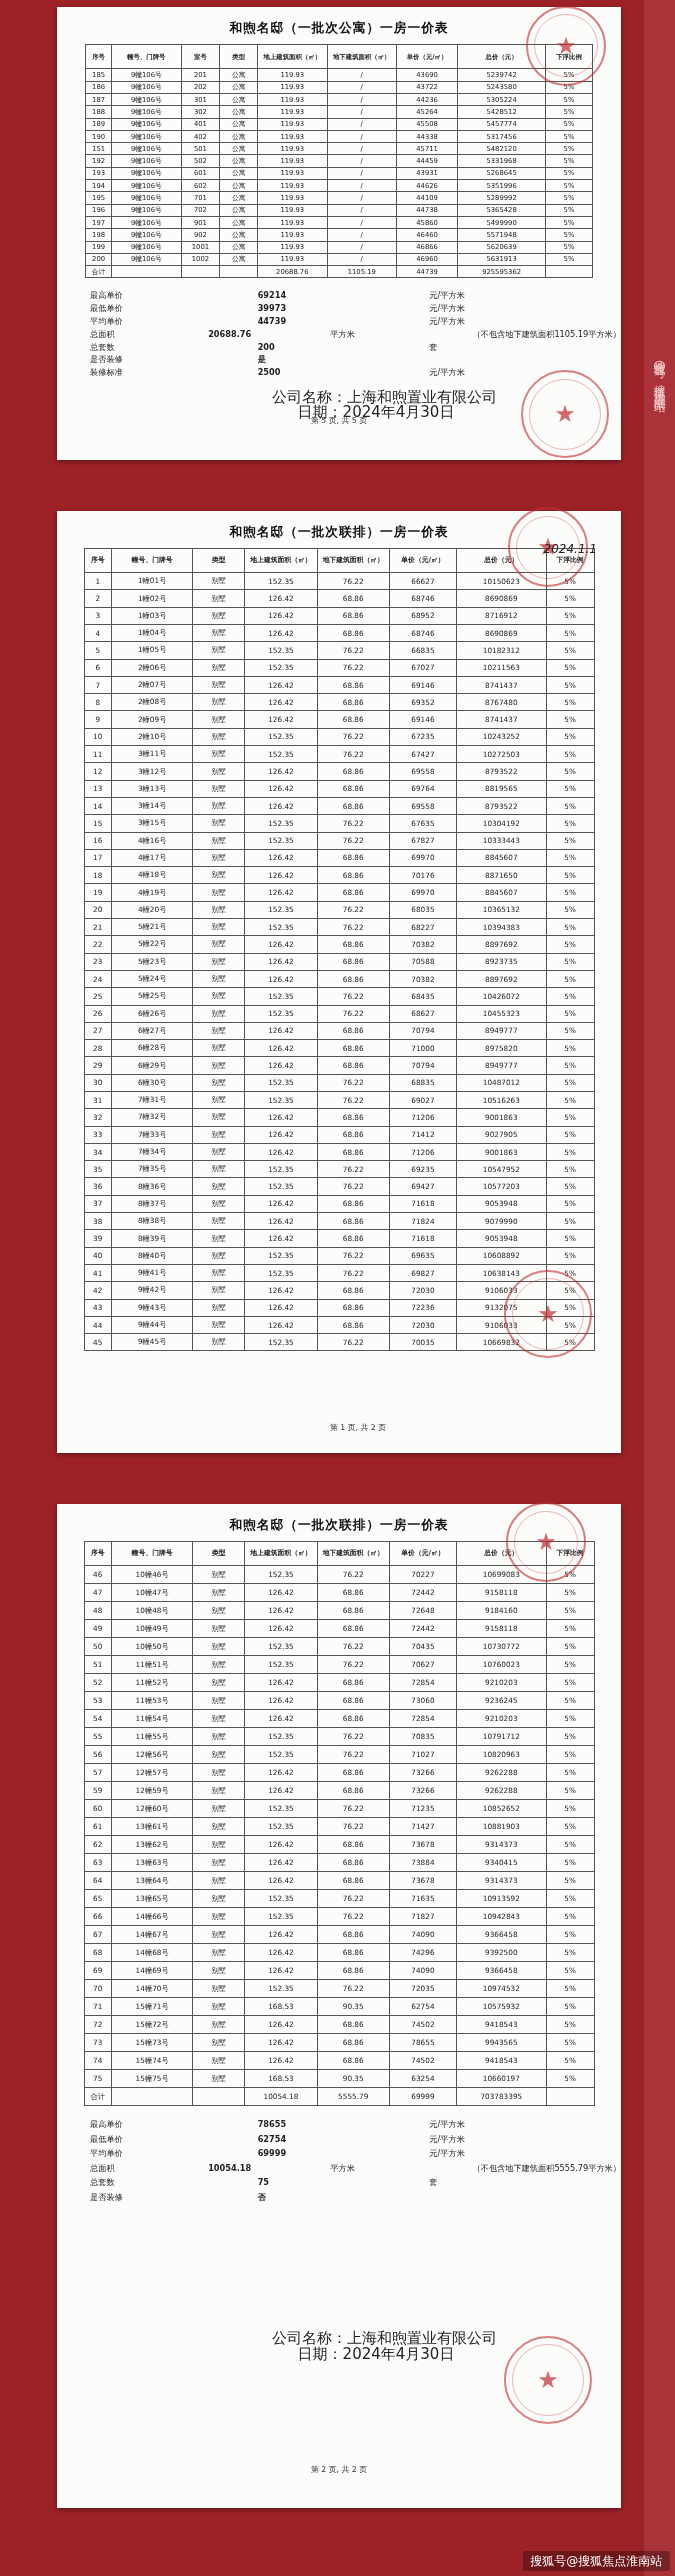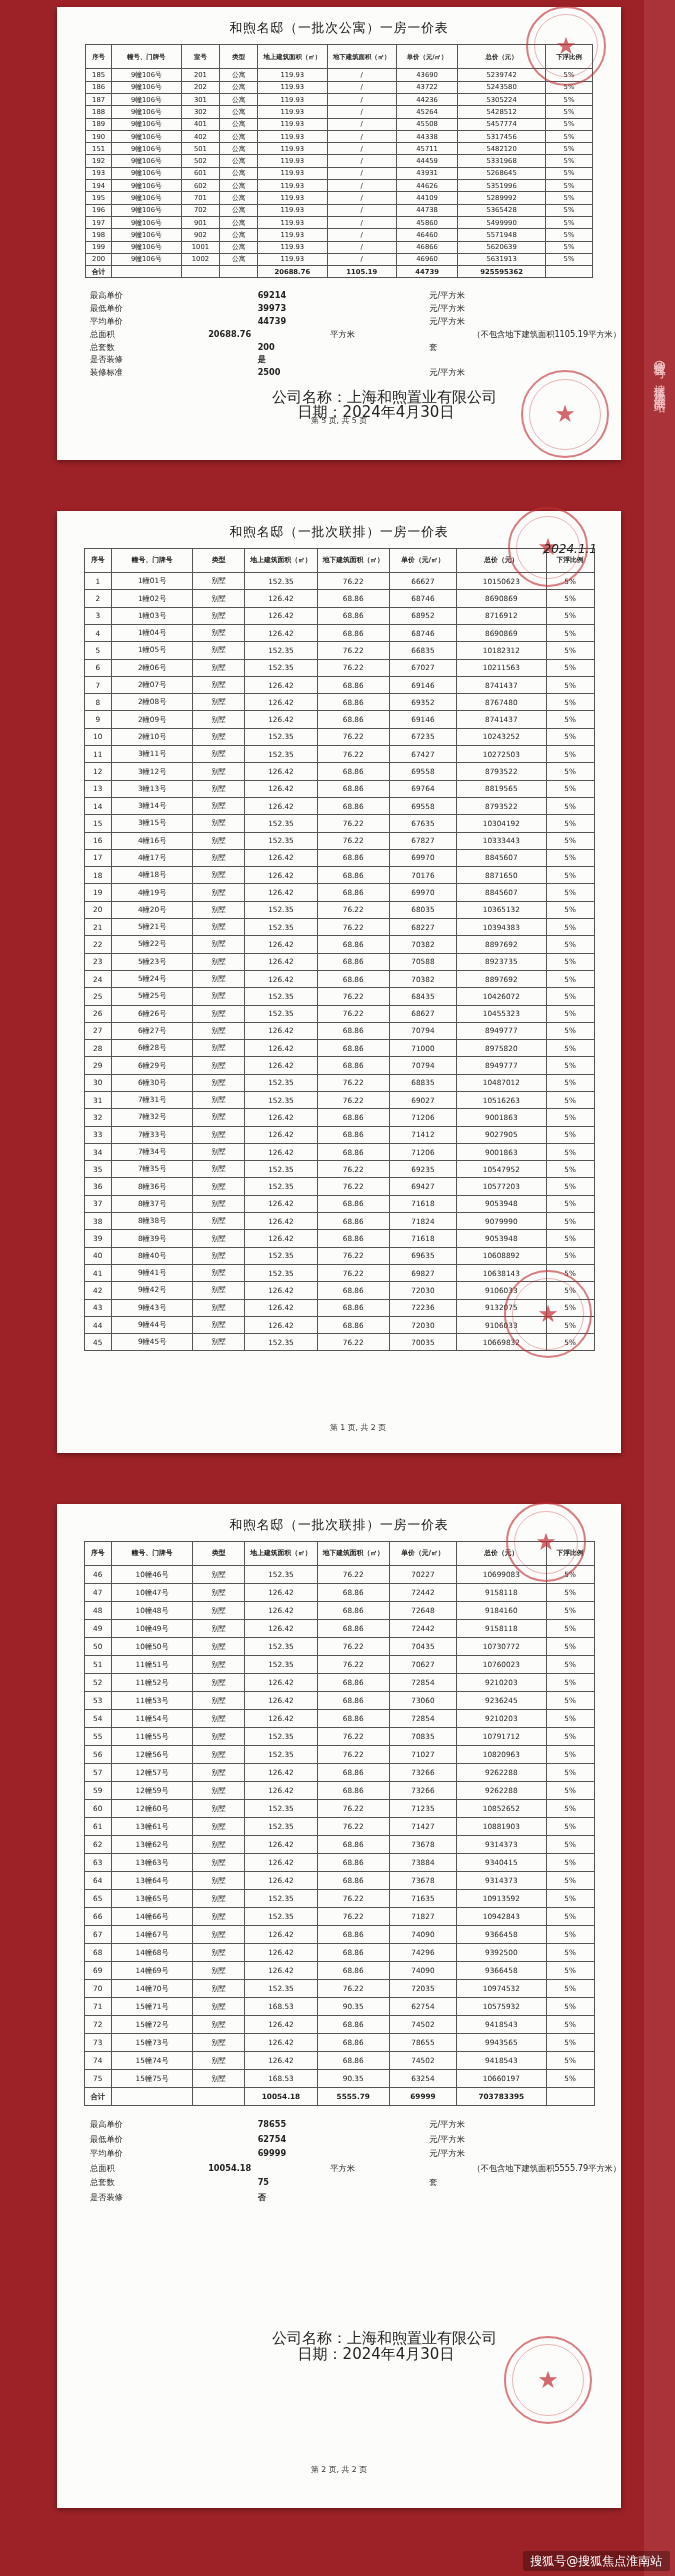--- a/index.html
+++ b/index.html
@@ -8,28 +8,28 @@
   .canvas { position:relative; width:675px; height:2576px; background:#9d2227; overflow:hidden; margin:0 auto; }
   .right-strip { position:absolute; right:0; top:0; width:31px; height:100%; background:#a93339; }
   .side-watermark { position:absolute; right:7.3px; top:352px; writing-mode:vertical-rl; color:#f2c5c7; font-size:12px; letter-spacing:2.7px; }
   .bottom-watermark { position:absolute; right:5.5px; bottom:4.6px; color:#ffffff; background:rgba(0,0,0,.30); font-size:12px; padding:1.8px 7.3px; border-radius:2.7px; }
 
   .page { position:absolute; left:57px; width:564px; background:#fcfcfa; box-shadow:0 1.8px 5.5px rgba(0,0,0,.45); }
   .page1 { top:7.3px;    height:453px; }
   .page2 { top:511px;  height:942px; }
   .page3 { top:1504px; height:1004px; }
 
-  .title { text-align:center; font-weight:normal; font-size:12.8px; padding-top:12.8px; color:#111; letter-spacing:0.9px; }
+  .title { text-align:center; font-weight:bold; font-size:12.8px; padding-top:12.8px; color:#111; letter-spacing:0.9px; }
   .annotation { position:absolute; right:24px; top:31px; font-size:12px; color:#222; font-style:italic; }
 
   table { border-collapse:collapse; margin:7.3px auto 0; table-layout:fixed; }
   th,td { border:0.9px solid #555; text-align:center; color:#222; overflow:hidden; }
   th { font-weight:bold; white-space:normal; line-height:1.25; }
   td { white-space:nowrap; }
-  tr.total td { font-weight:bold; }
+  tr.total td { font-weight:normal; }
 
   .page1 table { width:508px; }
   .page1 th { font-size:6.4px;  height:24px; padding:0.9px; }
   .page1 td { font-size:6.8px; height:12.3px; padding:0 0.9px; }
   .t9 th:nth-child(1){width:25.6px} .t9 th:nth-child(2){width:68px} .t9 th:nth-child(3){width:38px}
   .t9 th:nth-child(4){width:37px} .t9 th:nth-child(5){width:68px} .t9 th:nth-child(6){width:68px}
   .t9 th:nth-child(7){width:60px} .t9 th:nth-child(8){width:86px} .t9 th:nth-child(9){width:46px}
 
   .page2 table,.page3 table { width:511px; }
   .page2 th,.page3 th { font-size:6.8px; height:24px; padding:0.9px; }

